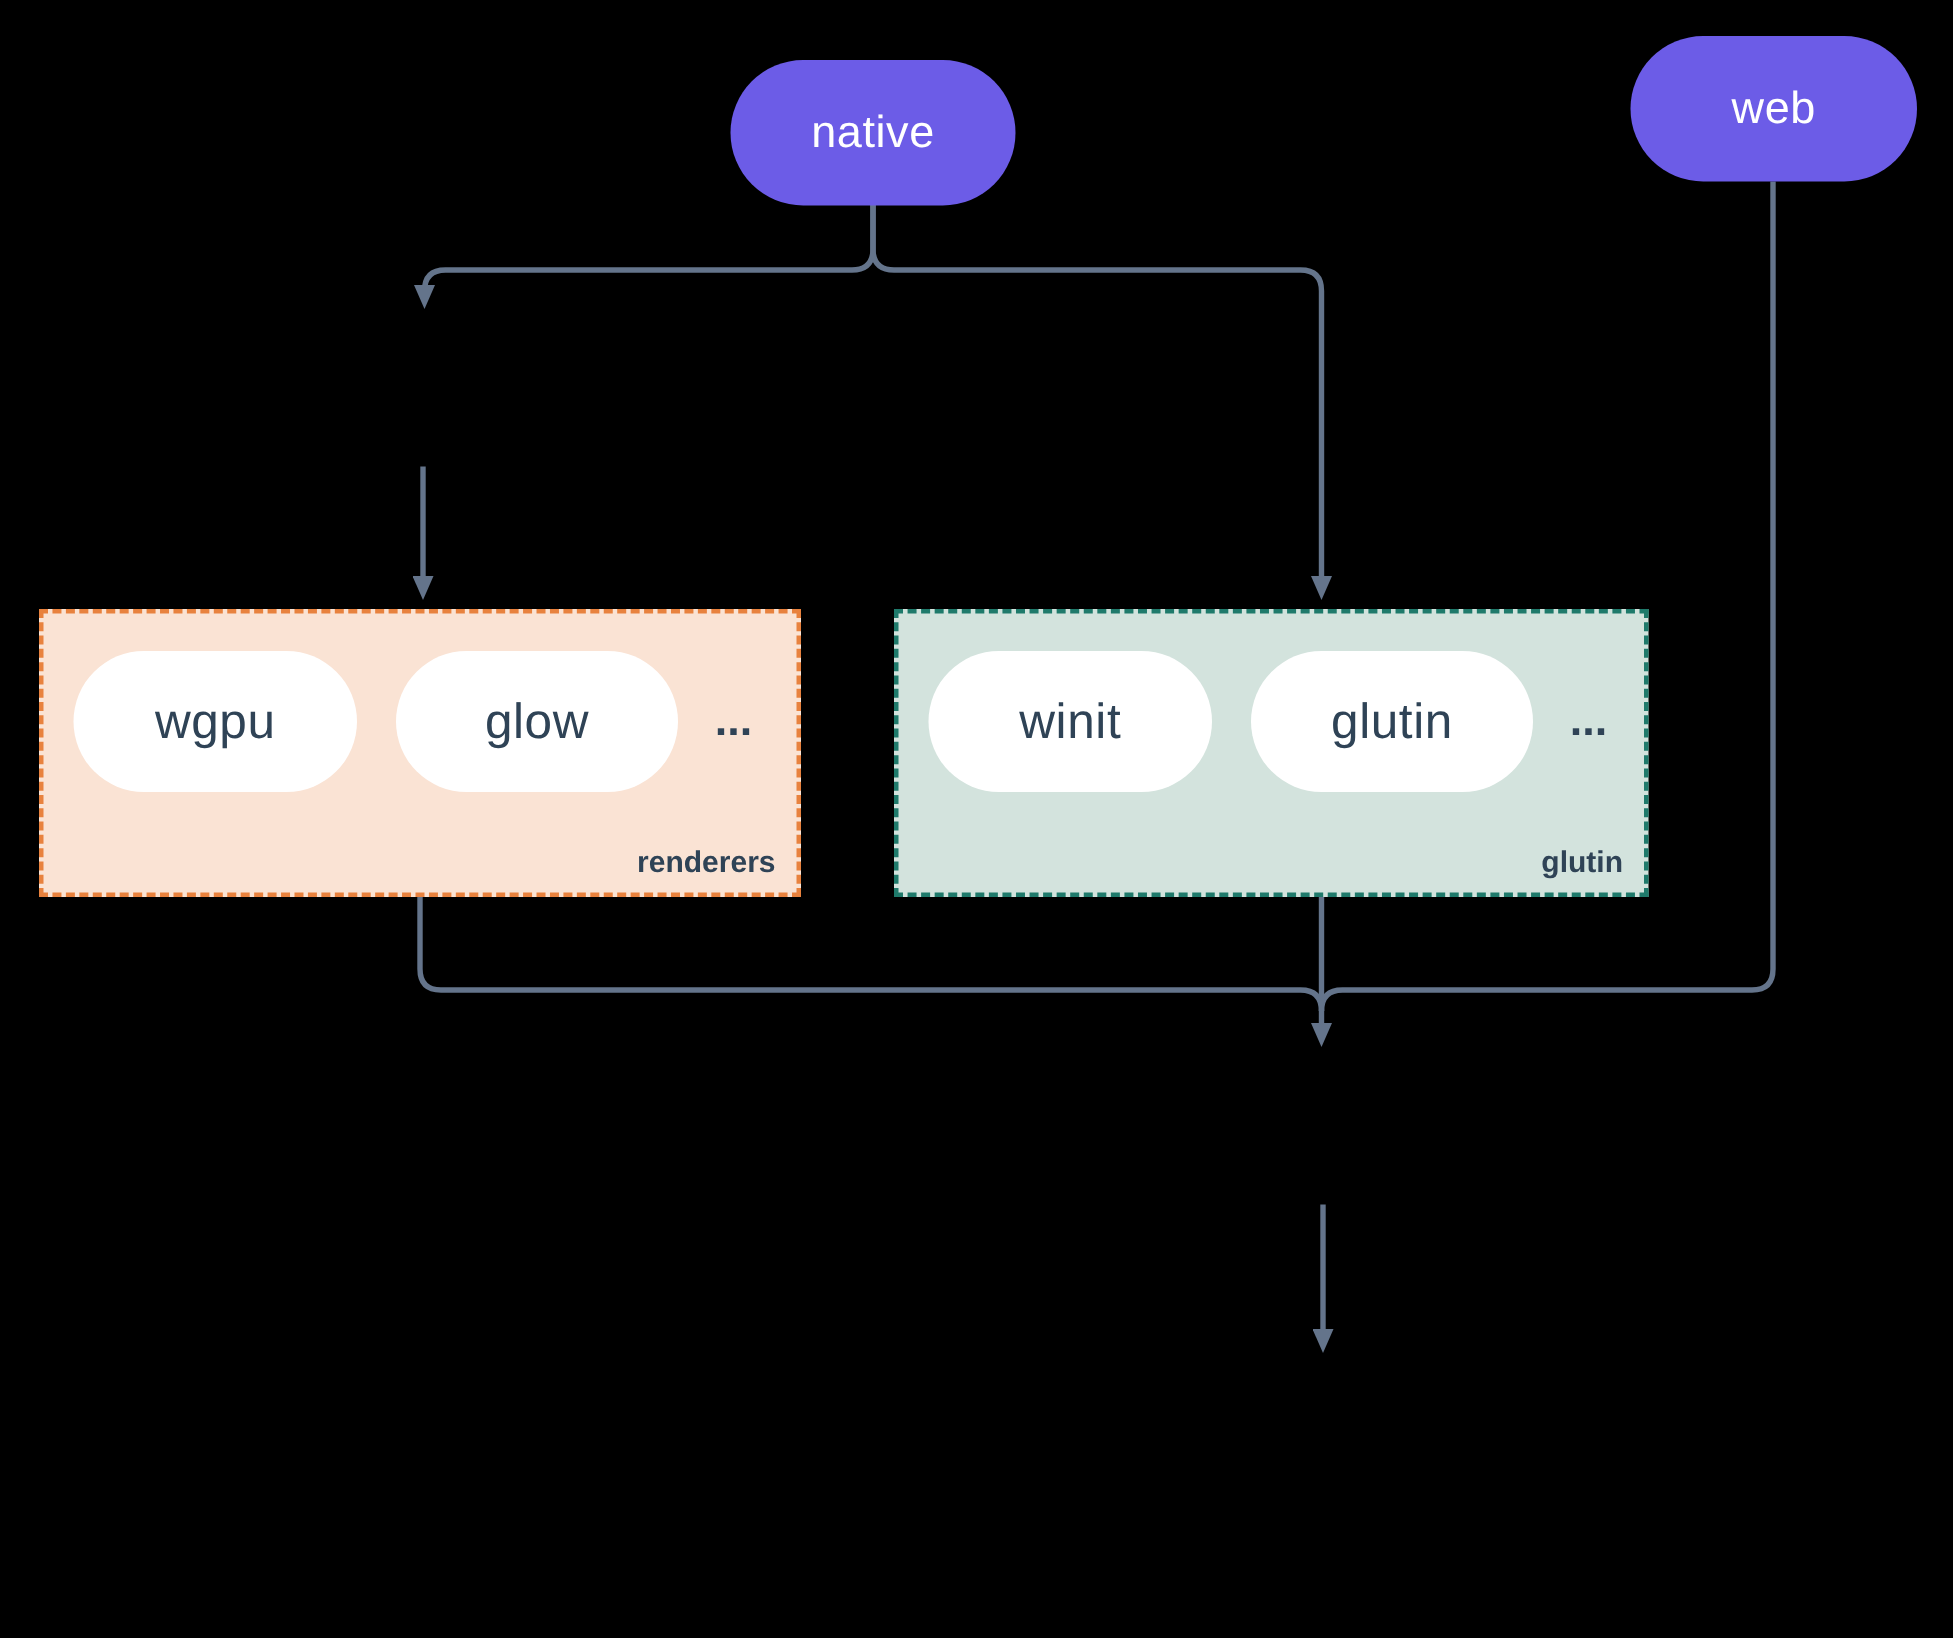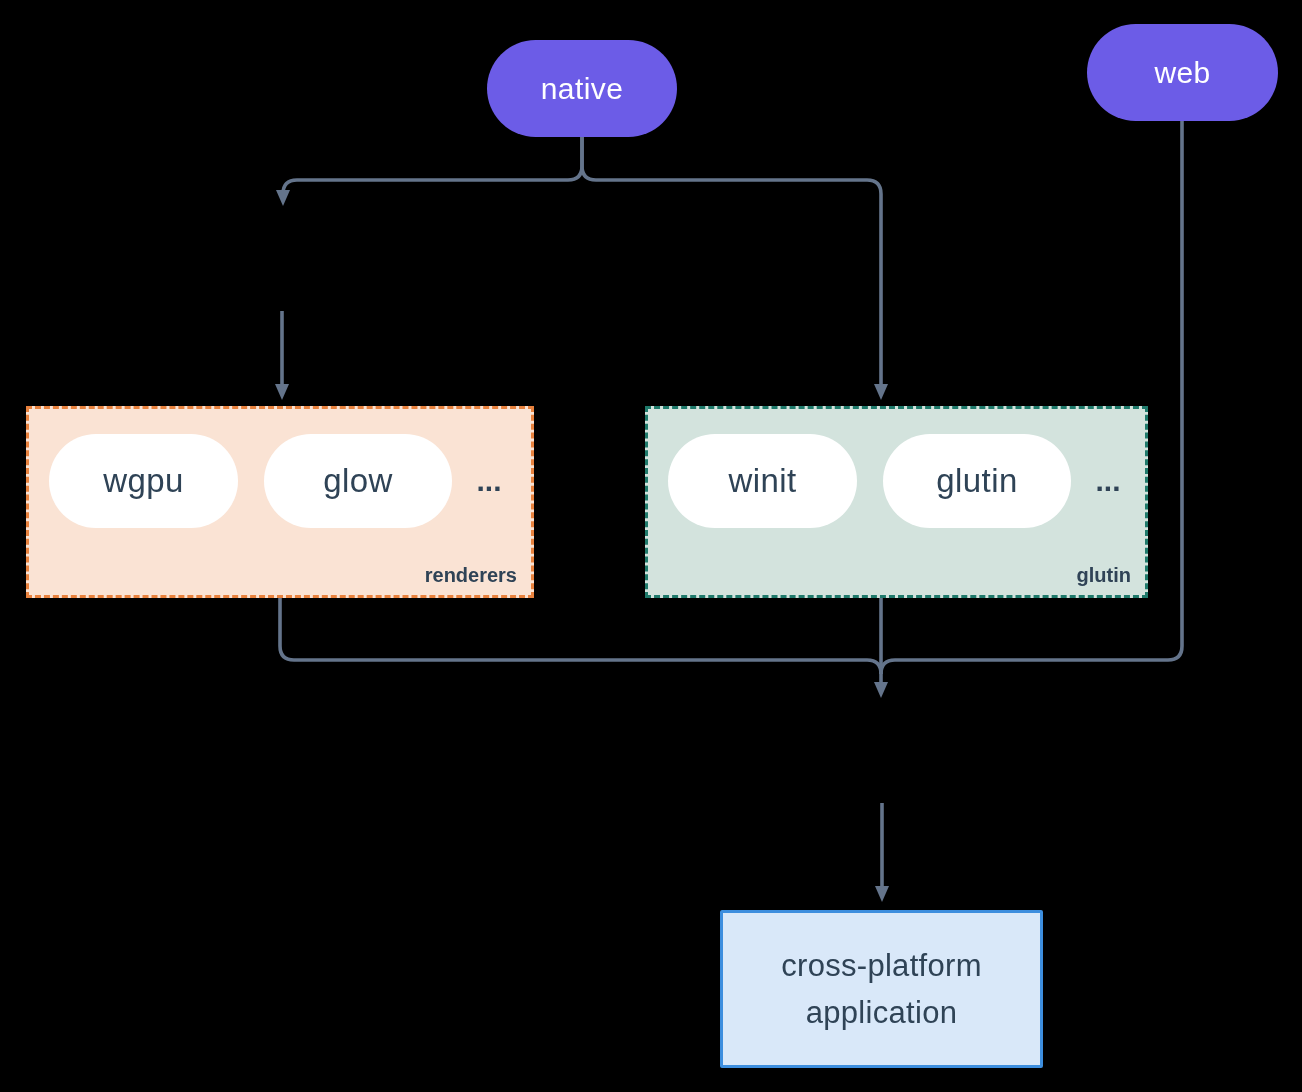--- a/index.html
+++ b/index.html
@@ -50,21 +50,21 @@
     height: 192px;
     box-sizing: border-box;
   }
   .panel-renderers {
     left: 26px;
     width: 508px;
     background: var(--renderers-fill, #FAE3D4);
     border: 3px dashed var(--renderers-border, #E8823E);
   }
   .panel-shells {
-    left: 645px;
+    left: 596px;
     width: 503px;
     background: var(--shells-fill, #D3E3DD);
     border: 3px dashed var(--shells-border, #1F7A6B);
   }
   .pill.inner {
     background: var(--inner-pill-fill, #fff);
     color: var(--dark-text, #2F4356);
     font-size: 33px;
     top: 25px;
     height: 94px;
@@ -145,18 +145,14 @@
   </div>
 
   <div class="panel panel-shells">
     <div class="pill inner pos-a">winit</div>
     <div class="pill inner pos-b">glutin</div>
     <div class="ellipsis">...</div>
     <div class="panel-label">glutin</div>
   </div>
 
 
-  <div class="app-box">
-    <div>cross-platform</div>
-    <div>application</div>
-  </div>
 
 </div>
 
 </body></html>

